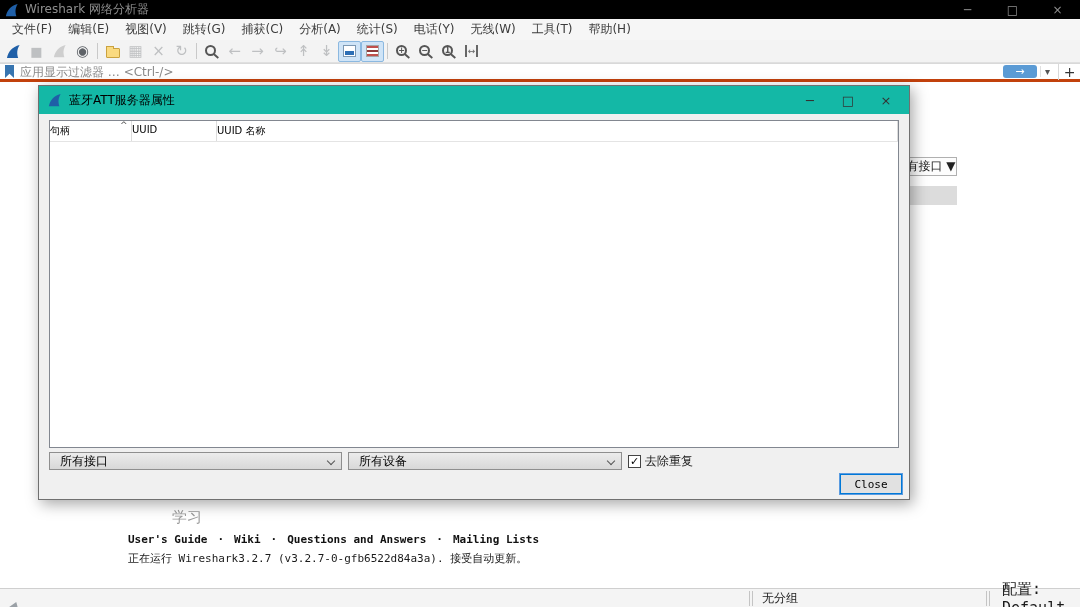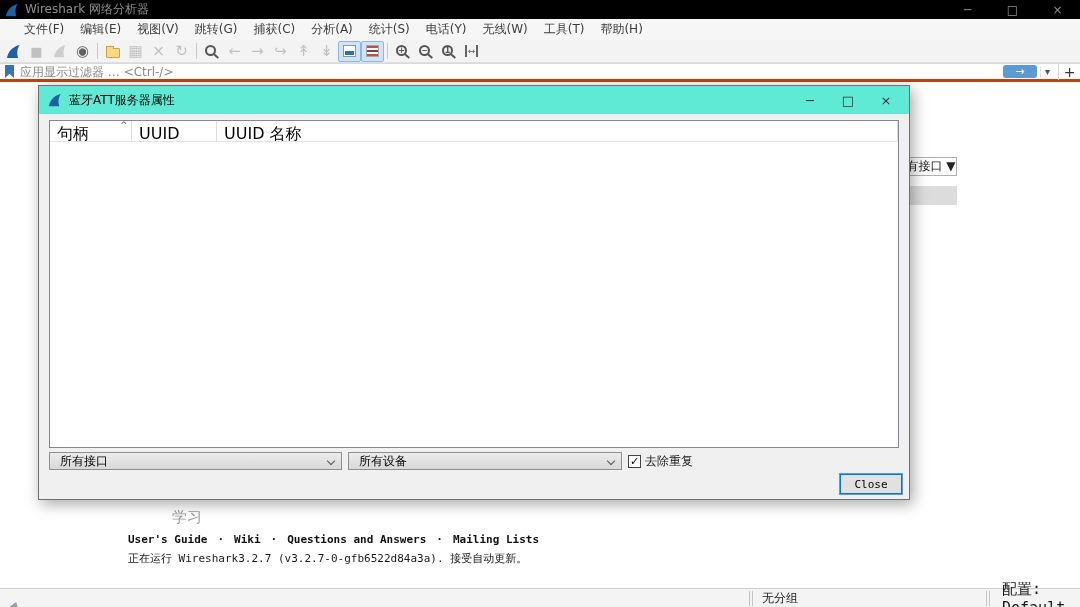--- a/index.html
+++ b/index.html
@@ -9,21 +9,21 @@
 
   
   .titlebar { position:absolute; top:0; left:0; right:0; height:19px; background:#000000; display:flex; align-items:center; }
   .titlebar .app-title { color:#8f8f8f; margin-left:6px; font-size:12px; }
   .win-controls { position:absolute; right:0; top:0; height:19px; display:flex; }
   .win-btn { width:45px; height:19px; display:flex; align-items:center; justify-content:center; color:#8f8f8f; font-size:12px; cursor:default; }
 
   .fin-svg { display:block; }
 
   
-  .menubar { position:absolute; top:19px; left:0; right:0; height:21px; background:#f6f6f6; display:flex; align-items:center; padding-left:16px; }
+  .menubar { position:absolute; top:19px; left:0; right:0; height:21px; background:#f6f6f6; display:flex; align-items:center; padding-left:4px; }
   .menu-item { padding:0 8px; color:#3c3c3c; font-size:12px; height:100%; display:flex; align-items:center; }
 
   
   .toolbar { position:absolute; top:40px; left:0; right:0; height:23px; background:#f3f3f3; display:flex; align-items:center; padding-left:2px; border-bottom:1px solid #e0e0e0; }
   .tb { width:23px; height:21px; display:flex; align-items:center; justify-content:center; color:#5f6368; font-size:13px; }
   .tb.disabled { opacity:.35; }
   .tb.active { background:#cfe4f7; border:1px solid #8bb8e0; border-radius:2px; }
   .tb-sep { width:1px; height:16px; background:#c9c9c9; margin:0 3px; }
   .glyph-lg { font-size:15px; }
   .folder { width:14px; height:10px; background:#fada80; border:1px solid #caa23f; border-radius:1px; position:relative; margin-top:3px; }
@@ -46,27 +46,27 @@
 
   
   .iface-btn { position:absolute; left:905px; top:157px; width:52px; height:19px; border:1px solid #b0b0b0; background:#fdfdfd; display:flex; align-items:center; justify-content:center; font-size:12px; color:#222; overflow:hidden; white-space:nowrap; }
   .iface-spark { position:absolute; left:905px; top:186px; width:52px; height:19px; background:#dcdcdc; }
   .learn-heading { position:absolute; left:125px; top:508px; font-size:15px; color:#9b9b9b;margin-left:47px; }
   .links-row { position:absolute; left:128px; top:533px; display:flex; align-items:center; gap:10px; font-family:"DejaVu Sans Mono","Liberation Mono",monospace; font-weight:bold; font-size:11px; color:#111; }
   .running-row { position:absolute; left:128px; top:551px; font-size:11px; color:#1a1a1a; font-family:"DejaVu Sans Mono","Liberation Mono",monospace; }
 
   
   .dialog { position:absolute; left:38px; top:85px; width:872px; height:415px; background:#f0f0f0; border:1px solid #707070; box-shadow:3px 4px 14px rgba(0,0,0,.35); }
-  .dlg-titlebar { position:absolute; top:0; left:0; right:0; height:28px; background:#5eead4; display:flex; align-items:center; padding-left:9px; }
+  .dlg-titlebar { position:absolute; top:0; left:0; right:0; height:28px; background:#14b8a6; display:flex; align-items:center; padding-left:9px; }
   .dlg-title { margin-left:7px; font-size:12px; color:#000; }
   .dlg-controls { position:absolute; right:4px; top:0; height:28px; display:flex; }
   .dlg-btn { width:38px; height:28px; display:flex; align-items:center; justify-content:center; color:#333; font-size:13px; }
   .dlg-table { position:absolute; left:10px; top:34px; width:850px; height:328px; background:#ffffff; border:1px solid #828790; }
   .dlg-header { display:flex; height:21px; border-bottom:1px solid #e4e4e4; position:relative; }
-  .hdr-cell { padding:3px 0 0 7px; font-size:16px; color:#000; border-right:1px solid #dcdcdc; height:100%; }
+  .hdr-cell { padding:3px 0 0 0; font-size:10px; color:#000; border-right:1px solid #dcdcdc; height:100%; }
   .hdr-cell:last-child { border-right:none; }
   .hdr-c1 { width:82px; } .hdr-c2 { width:85px; } .hdr-c3 { flex:1; }
   .sort-caret { position:absolute; left:70px; top:-1px; font-size:9px; color:#555; }
   .combo { position:absolute; height:18px; background:linear-gradient(#ececec,#d8d8d8); border:1px solid #8f8f8f; display:flex; align-items:center; padding-left:10px; font-size:12px; color:#000; }
   .combo .chev { position:absolute; right:7px; top:5px; width:6px; height:6px; border-right:1px solid #555; border-bottom:1px solid #555; transform:rotate(45deg); }
   .combo-iface { left:10px; top:366px; width:293px; }
   .combo-dev { left:309px; top:366px; width:274px; }
   .dedup-row { position:absolute; left:589px; top:367px; display:flex; align-items:center; gap:4px; }
   .chk { width:13px; height:13px; background:#fff; border:1px solid #444; display:flex; align-items:center; justify-content:center; font-size:11px; line-height:1; color:#000; }
   .close-btn { position:absolute; left:801px; top:388px; width:62px; height:20px; background:#e1e1e1; border:1px solid #0078d7; box-shadow:0 0 0 1px #5a9be0; display:flex; align-items:center; justify-content:center; font-family:"DejaVu Sans Mono","Liberation Mono",monospace; font-size:11px; color:#000; }

